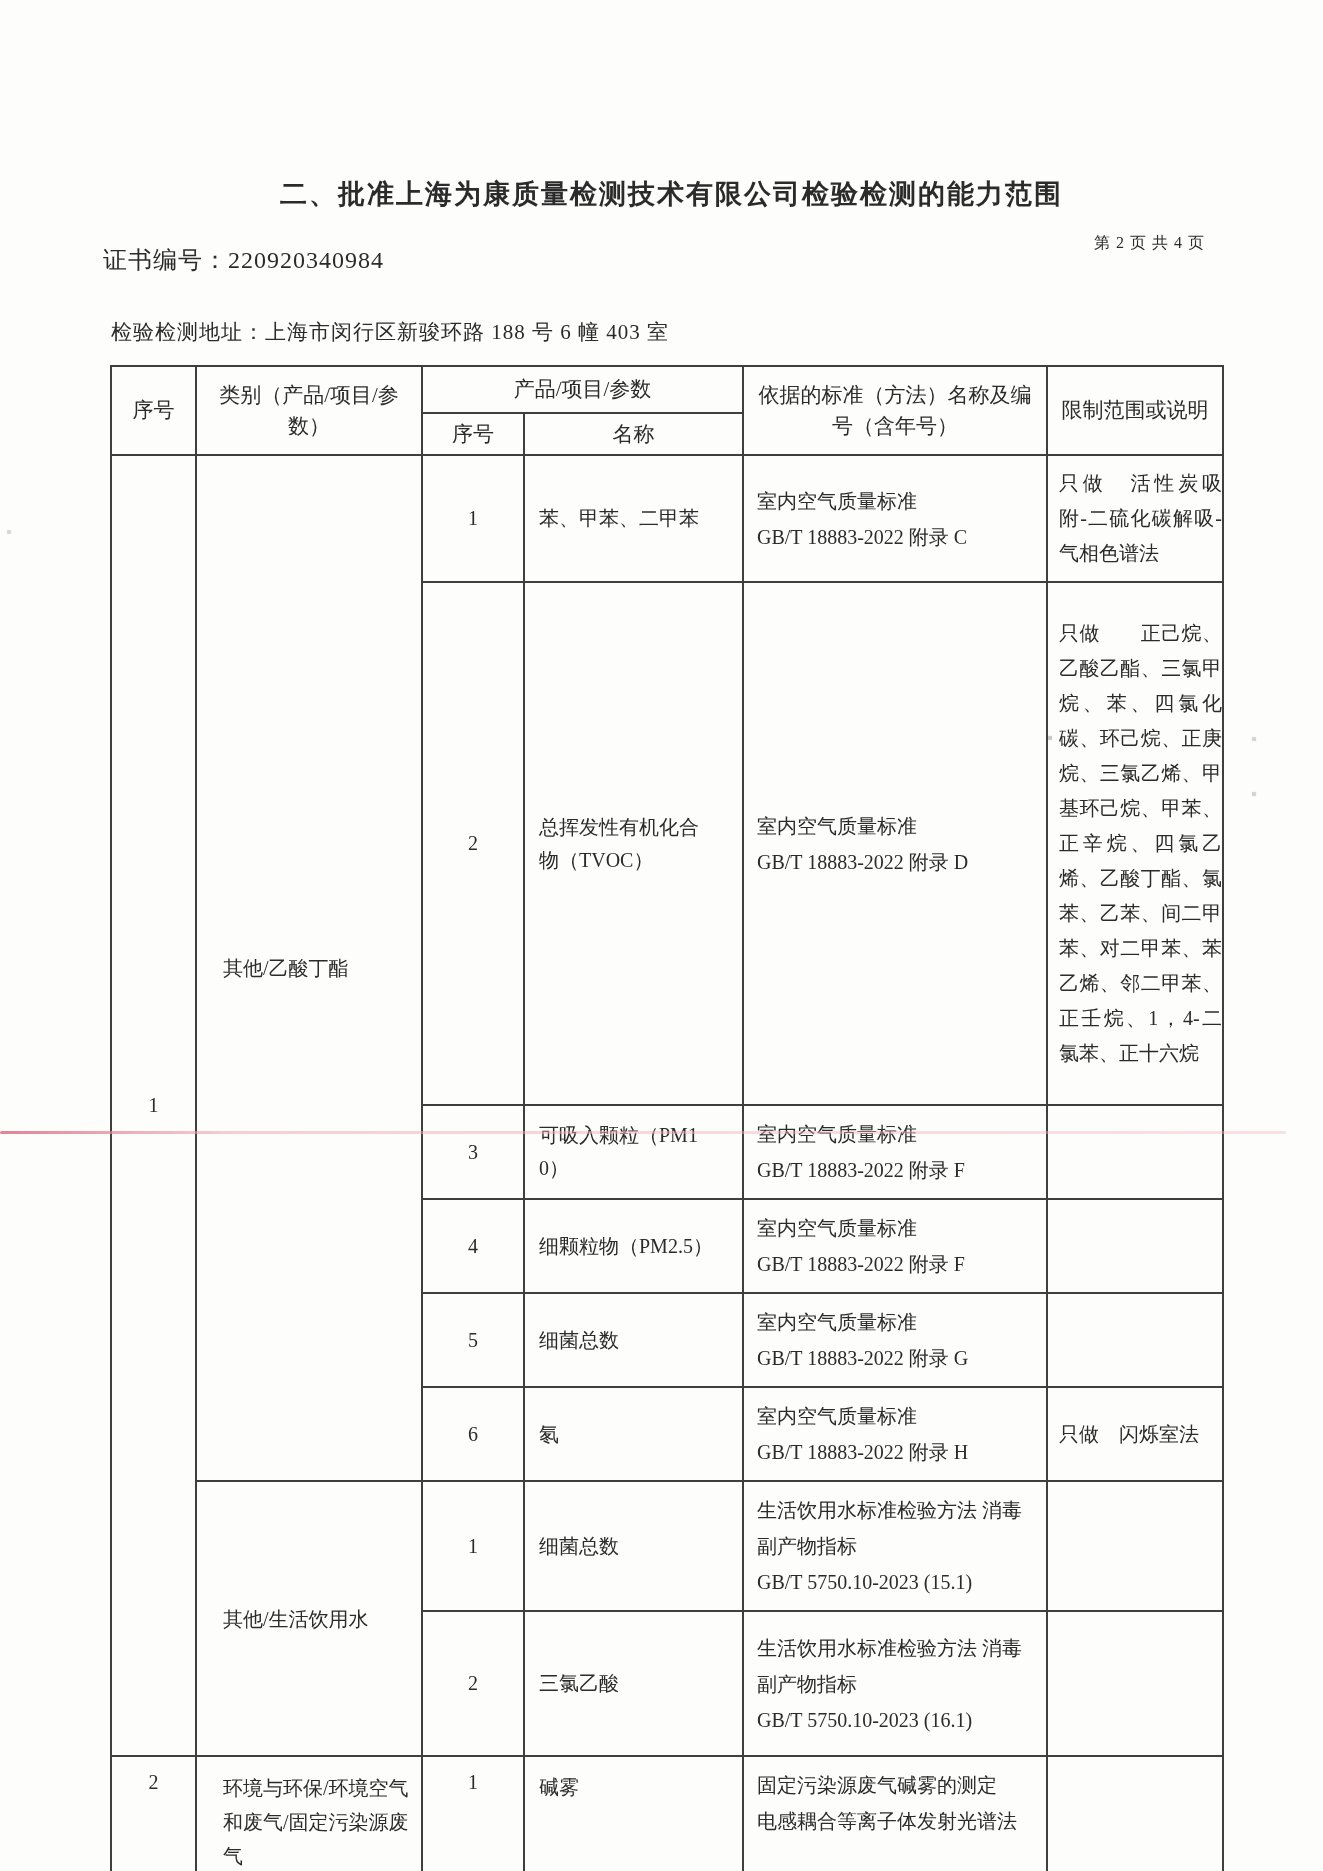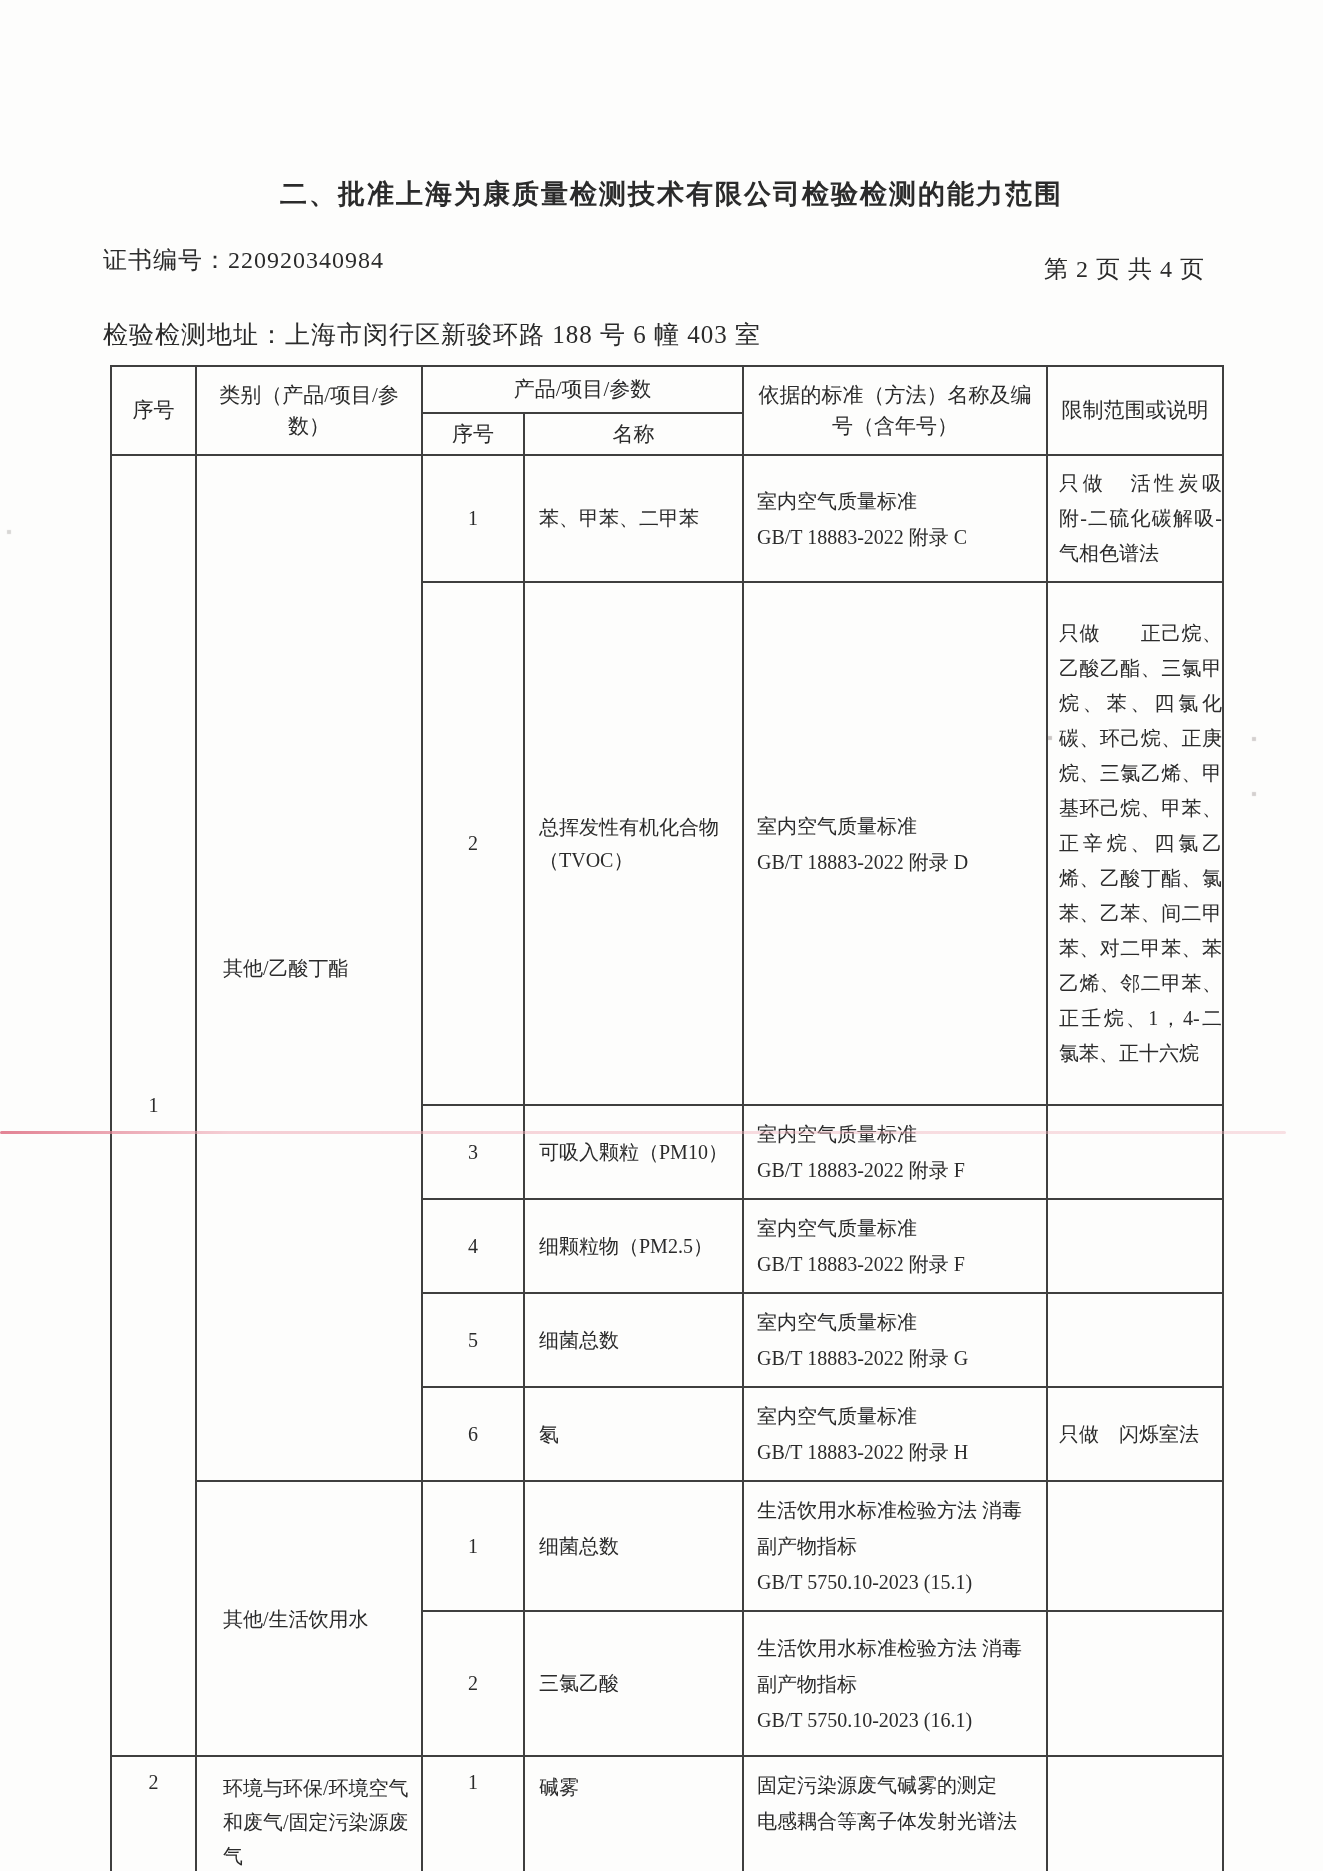--- a/index.html
+++ b/index.html
@@ -15,26 +15,26 @@
     position:absolute;left:0;right:0;top:176px;
     text-align:center;
     font-size:27px;font-weight:600;letter-spacing:2px;
     padding-left:20px;
   }
   .cert{
     position:absolute;left:103px;top:244px;
     font-size:24px;letter-spacing:1px;
   }
   .pageno{
-    position:absolute;right:118px;top:253px;
-    font-size:24px;letter-spacing:1px;
+    position:absolute;right:118px;top:233px;
+    font-size:16px;letter-spacing:1px;
   }
   .addr{
-    position:absolute;left:103px;top:318px;
-    font-size:25px;letter-spacing:1px;
+    position:absolute;left:111px;top:318px;
+    font-size:21px;letter-spacing:1px;
   }
   table.cap{
     position:absolute;left:110px;top:365px;
     width:1112px;
     border-collapse:collapse;table-layout:fixed;
     font-size:20px;
   }
   table.cap td{
     border:2px solid #3f3f3f;
     vertical-align:middle;
@@ -53,21 +53,21 @@
   tr.r3{height:70px;}
   tr.r4{height:71px;}
   tr.r5{height:69px;}
   tr.r6{height:70px;}
   tr.r7{height:115px;}
   tr.r8{height:145px;}
   tr.r9{height:168px;}
   
   td.c-no,td.c-sno{text-align:center;}
   td.c-cat{padding:6px 10px 6px 26px;line-height:34px;}
-  td.c-name{padding:6px 10px 6px 14px;line-height:33px;}
+  td.c-name{padding:6px 26px 6px 14px;line-height:33px;}
   td.c-std{padding:10px 18px 10px 13px;line-height:36px;}
   td.c-lim{padding:10px 0 10px 11px;line-height:35px;text-align:justify;}
   .std-line:empty,.std-code:empty{display:none;}
   
   tr.r9 td.c-no,tr.r9 td.c-cat,tr.r9 td.c-sno,tr.r9 td.c-name{
     vertical-align:top;padding-top:14px;
   }
   tr.r9 td.c-std{vertical-align:top;padding-top:10px;}
   
   .scanline{

